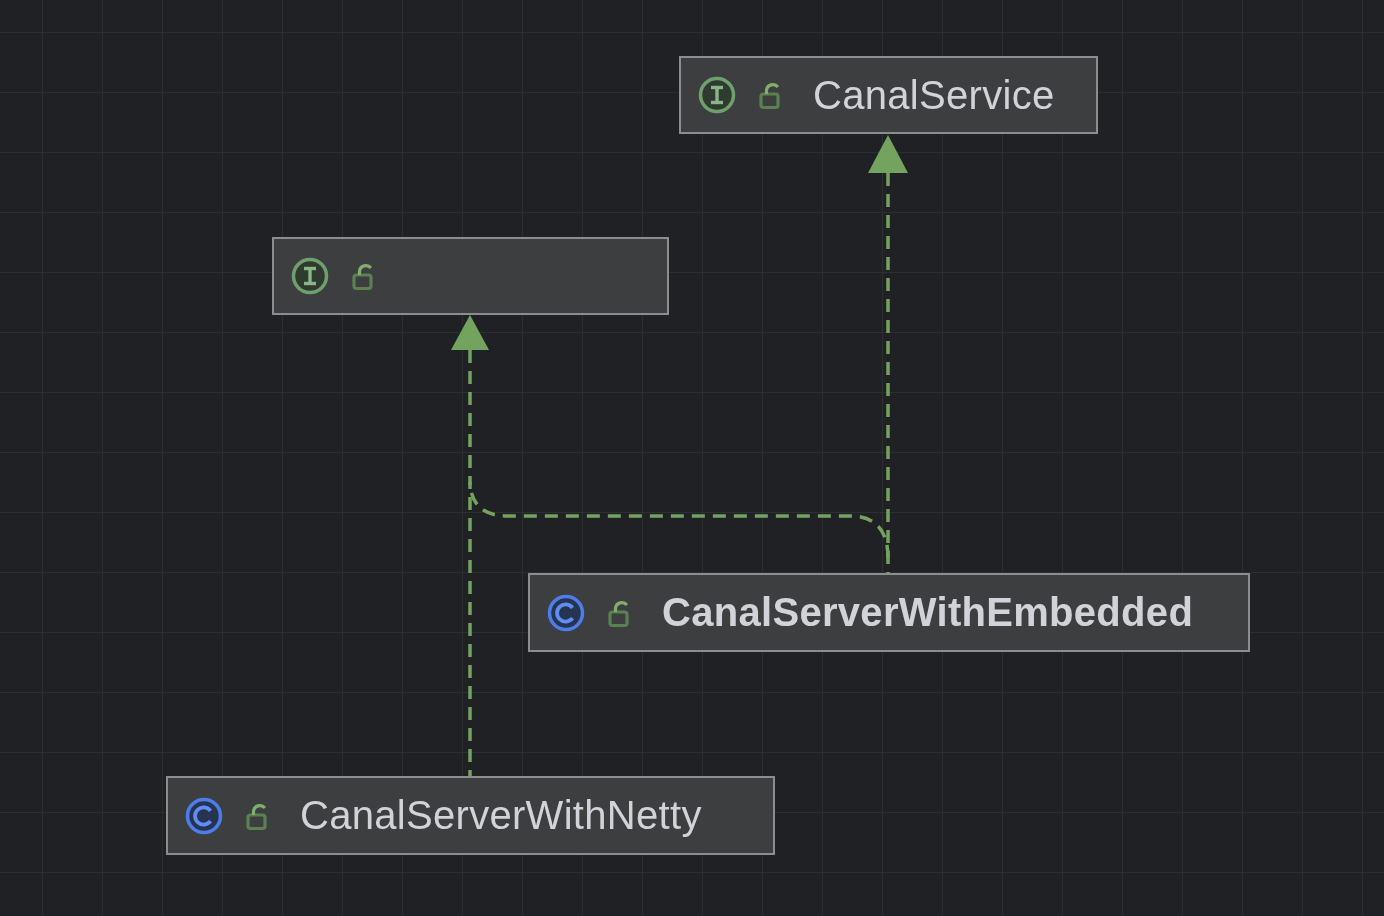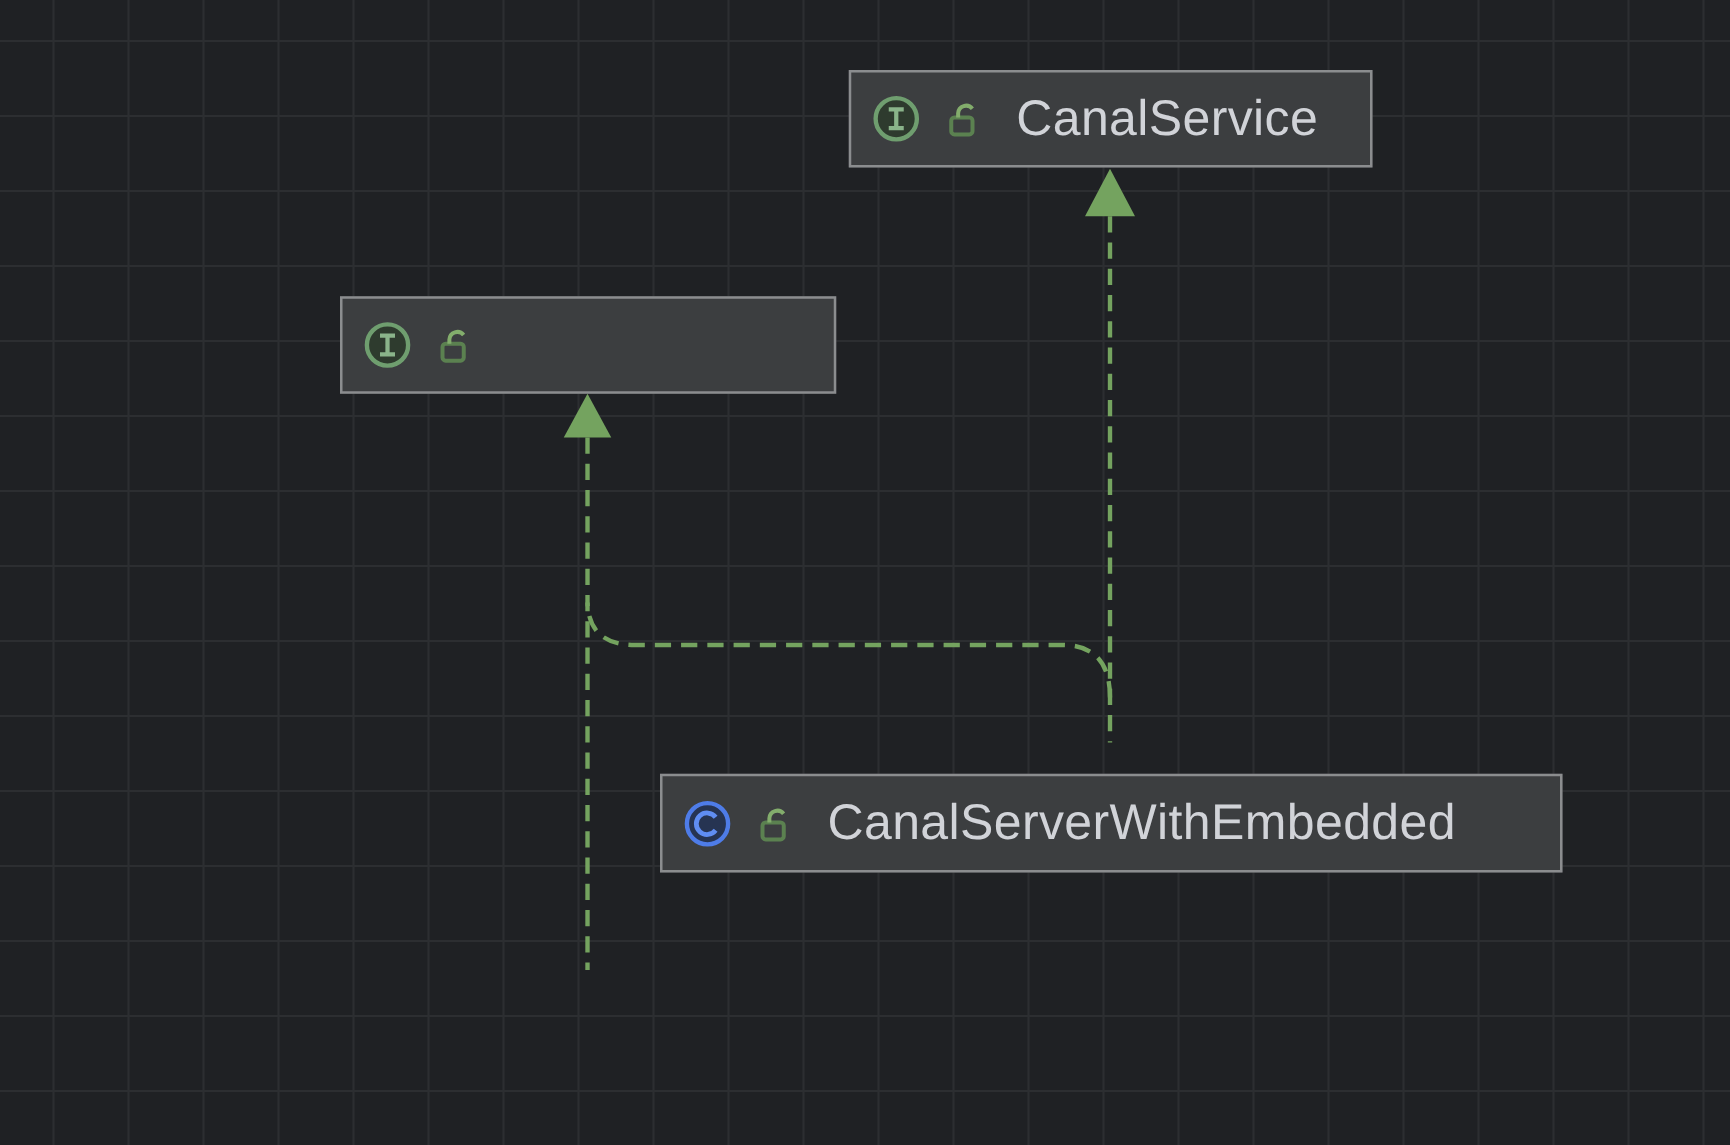--- a/index.html
+++ b/index.html
@@ -41,21 +41,21 @@
     box-sizing: border-box;
     background: #3c3e40;
     border: 2.5px solid #8b8d8f;
     display: flex;
     align-items: center;
     padding-left: 16px;
     cursor: default;
   }
   .node-service  { left: 679px; top: 56px;  width: 419px; height: 78px; }
   .node-server   { left: 272px; top: 237px; width: 397px; height: 78px; }
-  .node-embedded { left: 528px; top: 619px; width: 722px; height: 79px; }
+  .node-embedded { left: 528px; top: 573px; width: 722px; height: 79px; font-weight: bold; }
   .node-netty    { left: 166px; top: 776px; width: 609px; height: 79px; }
   .type-icon {
     width: 40px; height: 40px;
     flex: 0 0 auto;
     margin-right: 20px;
   }
   .lock-icon {
     width: 30px; height: 32px;
     flex: 0 0 auto;
     margin-right: 26px;
@@ -138,14 +138,29 @@
     </span>
     <span class="lock-icon">
       <svg viewBox="0 0 30 32">
         <rect x="4" y="15" width="17" height="13.5" rx="2.5" fill="none" stroke="#5b8150" stroke-width="3.2"></rect>
         <path d="M 9.5 15 v -3.4 a 6.4 6.4 0 0 1 11.4 -3.6" fill="none" stroke="#83ad6c" stroke-width="3.2"></path>
       </svg>
     </span>
     <span class="node-label">CanalServerWithEmbedded</span>
   </div>
 
+  <div class="node node-netty">
+    <span class="type-icon">
+      <svg viewBox="0 0 40 40">
+        <circle cx="20" cy="20" r="16.5" fill="#263452" stroke="#4e7ce8" stroke-width="3.5"></circle>
+        <path d="M 26.5 14.8 A 8.6 8.6 0 1 0 26.5 25.2" fill="none" stroke="#5f8df2" stroke-width="3.8"></path>
+      </svg>
+    </span>
+    <span class="lock-icon">
+      <svg viewBox="0 0 30 32">
+        <rect x="4" y="15" width="17" height="13.5" rx="2.5" fill="none" stroke="#5b8150" stroke-width="3.2"></rect>
+        <path d="M 9.5 15 v -3.4 a 6.4 6.4 0 0 1 11.4 -3.6" fill="none" stroke="#83ad6c" stroke-width="3.2"></path>
+      </svg>
+    </span>
+    <span class="node-label">CanalServerWithNetty</span>
+  </div>
 
 </div>
 
 </body></html>

